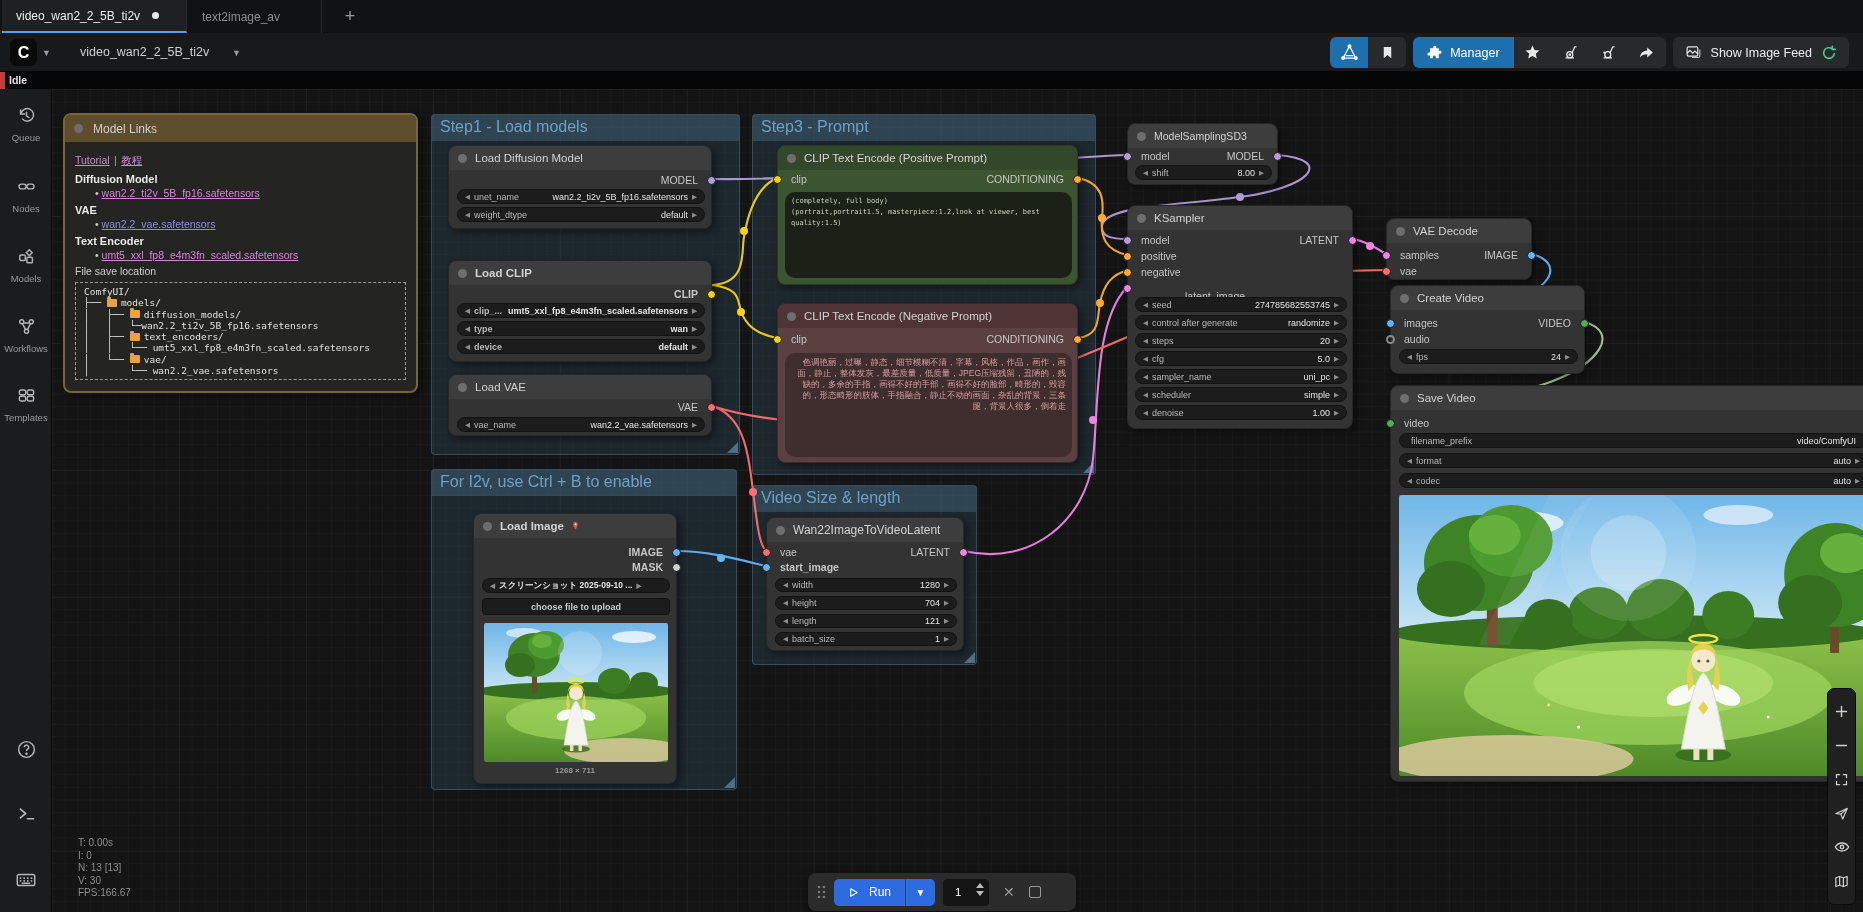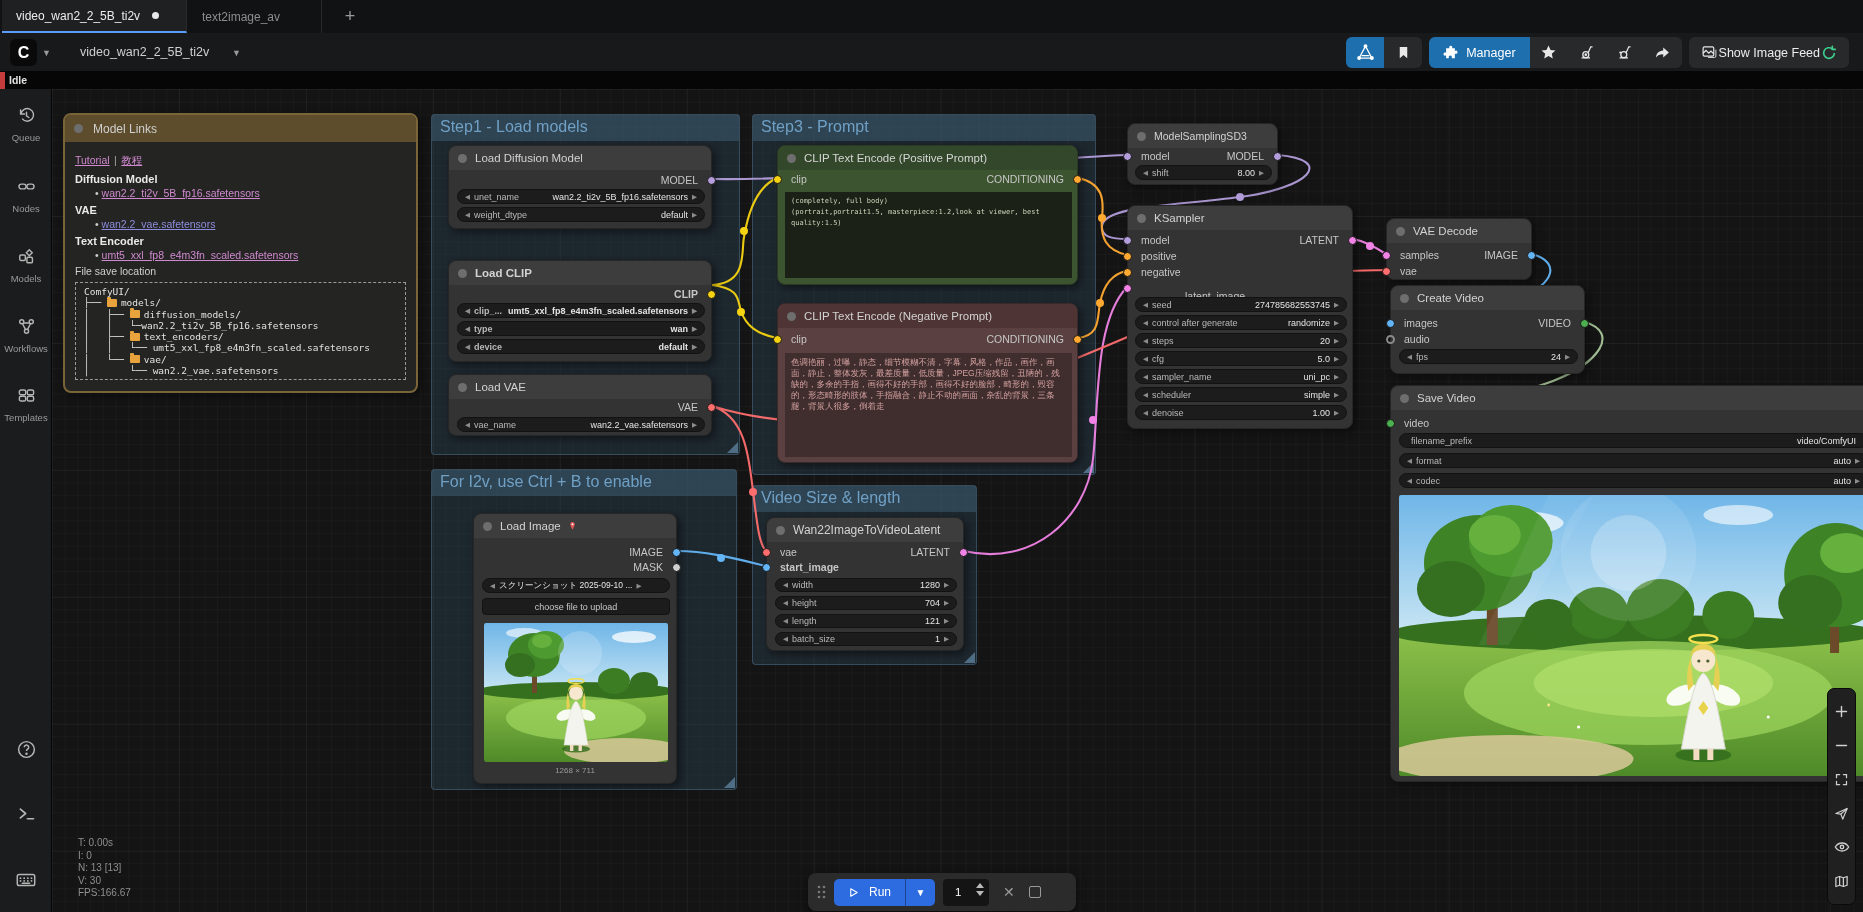--- a/index.html
+++ b/index.html
@@ -20,21 +20,21 @@
   .logo-box span { color:#fff; font-weight:bold; font-size:16px; }
   .chev { color:#9a9a9a; font-size:9px; }
   .logo-chev { position:absolute; left:42px; top:15px; }
   .wf-name { position:absolute; left:80px; top:12px; font-size:12.5px; color:#cfcfcf; cursor:pointer; }
   .wf-chev { position:absolute; left:232px; top:15px; }
   .mb-right { position:absolute; right:14px; top:4px; height:31px; display:flex; gap:7px; align-items:stretch; }
   .btn-group { display:flex; background:#27292b; border-radius:6px; overflow:hidden; }
   .ibtn { width:38px; display:flex; align-items:center; justify-content:center; cursor:pointer; }
   .ibtn.blue { background:#1d6fae; }
   .manager-btn { display:flex; align-items:center; gap:8px; background:#1d6fae; color:#fff; font-size:12.5px; padding:0 14px; cursor:pointer; }
-  .feed-btn { display:flex; align-items:center; gap:1px; background:#27292b; border-radius:6px; padding:0 12px; color:#ececec; font-size:12.5px; cursor:pointer; }
+  .feed-btn { display:flex; align-items:center; gap:9px; background:#27292b; border-radius:6px; padding:0 12px; color:#ececec; font-size:12.5px; cursor:pointer; }
 
   
   .statusbar { position:absolute; left:0; top:72px; width:1863px; height:17px; background:#060606; z-index:49; }
   .status-chip { position:absolute; left:0; top:0; width:5px; height:17px; background:#c43c3c; }
   .status-text { position:absolute; left:9px; top:2px; font-size:10.5px; font-weight:bold; color:#e2e2e2; }
 
   
   .sidebar { position:absolute; left:0; top:89px; width:52px; height:823px; background:#1b1c1d; border-right:1px solid #050505; z-index:48; }
   .sb-item { position:absolute; left:0; width:52px; text-align:center; color:#b5b5b5; cursor:pointer; }
   .sb-item .sb-label { display:block; font-size:9.5px; color:#9a9a9a; margin-top:3px; }
@@ -69,21 +69,21 @@
   .pout { position:absolute; right:13px; font-size:10.5px; color:#c6c6c6; line-height:14px; }
   .pd { position:absolute; width:9px; height:9px; border-radius:50%; border:1px solid #161616; cursor:crosshair; }
   .pd.hollow { background:transparent !important; border:2px solid #8a8a8a; }
   .widget { position:absolute; height:15px; background:#1c1c1c; border:1px solid #121212; border-radius:8px; display:flex; align-items:center; font-size:9px; color:#b9b9b9; padding:0 7px; gap:4px; overflow:hidden; cursor:pointer; }
   .widget::before { content:"◀"; font-size:6.5px; color:#8d8d8d; }
   .widget::after { content:"▶"; font-size:6.5px; color:#8d8d8d; }
   .widget.noarrows::before, .widget.noarrows::after { content:""; }
   .wl { white-space:nowrap; }
   .wv { margin-left:auto; color:#e4e4e4; white-space:nowrap; }
   .btn-widget { position:absolute; height:17px; background:#1c1c1c; border:1px solid #121212; border-radius:4px; color:#c9c9c9; font-size:9px; display:flex; align-items:center; justify-content:center; cursor:pointer; }
-  .ta { position:absolute; border-radius:0; padding:4px 6px; font:7px/1.55 "DejaVu Sans Mono", monospace; color:#ccd6ba; background:#1b2117; white-space:pre-wrap; overflow:hidden; cursor:text; }
+  .ta { position:absolute; border-radius:10px; padding:4px 6px; font:7px/1.55 "DejaVu Sans Mono", monospace; color:#ccd6ba; background:#1b2117; white-space:pre-wrap; overflow:hidden; cursor:text; }
 
   .node.green { background:#3c5430; border-color:#2a3a22; }
   .node.green .ntitle { background:#33482a; color:#d4d4d4; }
   .node.red { background:#5a4040; border-color:#3c2a2a; }
   .node.red .ntitle { background:#4e3434; }
   .node.red .ta { background:#402e2e; color:#d4a0a0; font-family:"Liberation Sans",sans-serif; font-size:8.5px; line-height:1.3; }
 
   
   .note-node { position:absolute; left:63px; top:113px; width:355px; height:280px; background:#242422; border:2px solid #7a6538; border-radius:8px; z-index:4; box-shadow:3px 3px 9px rgba(0,0,0,.45); }
   .note-title { position:absolute; top:0; left:0; right:0; height:27px; background:#5d4d2c; border-radius:6px 6px 0 0; color:#d0d0d0; font-size:12px; display:flex; align-items:center; padding-left:28px; cursor:move; }
@@ -439,24 +439,24 @@
 
   <div class="node red" style="left:777px;top:303px;width:301px;height:160px;">
     <div class="ntitle">
         <span class="cdot"></span>
         <span>CLIP Text Encode (Negative Prompt)</span>
       </div>
     <span class="pd" style="left:-5px;top:30.5px;background:#f5d312;"></span>
     <span class="pin" style="top:28px;">clip</span>
     <span class="pout" style="top:28px;">CONDITIONING</span>
     <span class="pd" style="right:-5px;top:30.5px;background:#ffa931;"></span>
-    <div class="ta" style="left:7px;top:49px;width:287px;height:104px;">色调艳丽，过曝，静态，细节模糊不清，字幕，风格，作品，画作，画面，静止，整体发灰，最差质量，低质量，JPEG压缩残留，丑陋的，残缺的，多余的手指，画得不好的手部，画得不好的脸部，畸形的，毁容的，形态畸形的肢体，手指融合，静止不动的画面，杂乱的背景，三条腿，背景人很多，倒着走</div>
-  </div>
-
-  <div class="node" style="left:473px;top:513px;width:204px;height:271px;">
+    <div class="ta" style="left:7px;top:49px;width:287px;height:104px;text-align:right;">色调艳丽，过曝，静态，细节模糊不清，字幕，风格，作品，画作，画面，静止，整体发灰，最差质量，低质量，JPEG压缩残留，丑陋的，残缺的，多余的手指，画得不好的手部，画得不好的脸部，畸形的，毁容的，形态畸形的肢体，手指融合，静止不动的画面，杂乱的背景，三条腿，背景人很多，倒着走</div>
+  </div>
+
+  <div class="node" style="left:473px;top:513px;width:204px;height:271px;font-weight:bold;">
     <div class="ntitle">
         <span class="cdot"></span>
         <span>Load Image</span>
       <svg width="11" height="11" viewBox="0 0 24 24" fill="#e05555" style="margin-left:6px;">
           <path d="M12 2a5 5 0 0 1 5 5c0 3.5-5 12-5 12S7 10.5 7 7a5 5 0 0 1 5-5z"></path>
           <circle cx="12" cy="7" r="2" fill="#fff"></circle>
         </svg>
     </div>
     <span class="pout" style="top:31px;">IMAGE</span>
     <span class="pd" style="right:-5px;top:33.5px;background:#64b5f6;"></span>

